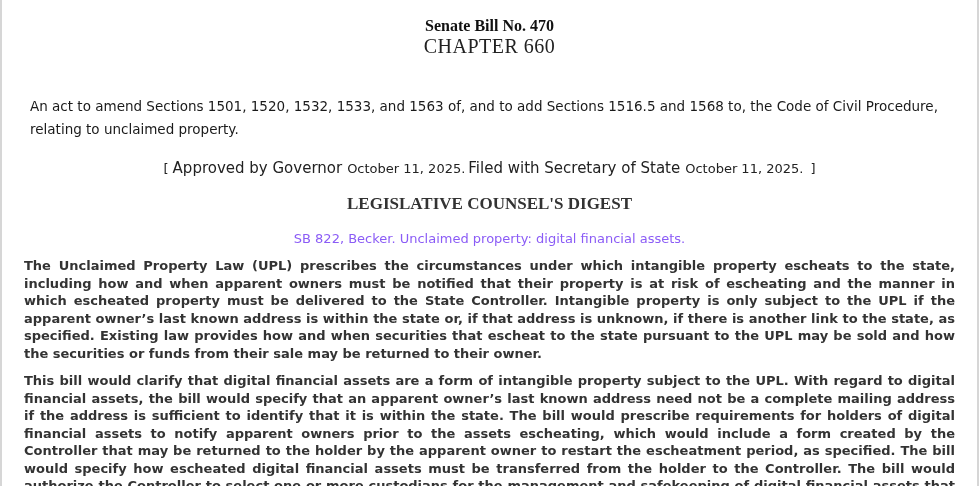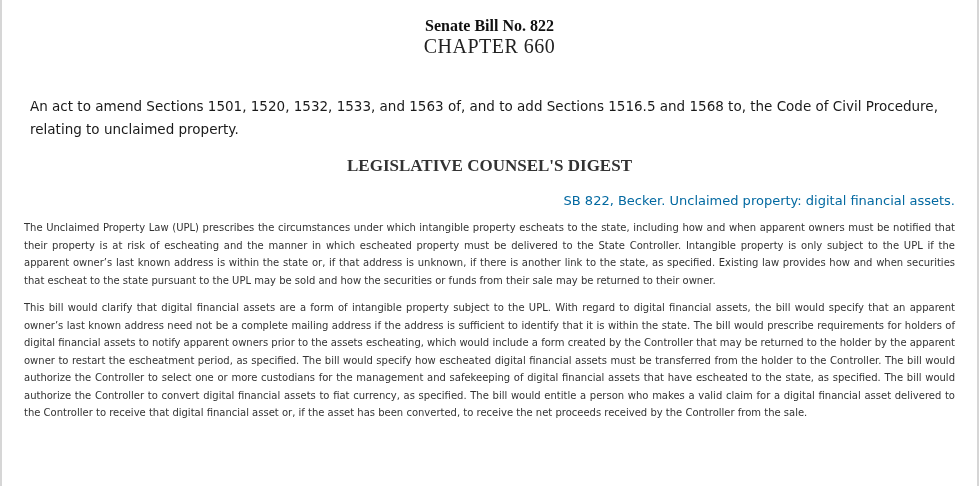--- a/index.html
+++ b/index.html
@@ -62,42 +62,46 @@
     font-family: "Liberation Serif", "DejaVu Serif", serif;
     font-size: 17px;
     font-weight: bold;
     color: #333333;
     text-align: center;
   }
   .digest-subject {
     margin-top: 16px;
     font-size: 13px;
     line-height: 17px;
-    color: #0369a1;
-    text-align: right;
+    color: #8b5cf6;
+    text-align: center;
   }
   .digest-paragraph {
     margin-top: 10px;
-    font-size: 10px;
+    font-size: 13px;
     line-height: 17.5px;
     color: #333333;
     text-align: justify;
+    font-weight: bold;
   }
 </style>
 </head>
 <body>
 
 <div class="bill-page">
 
-  <div class="bill-title">Senate Bill No. 822</div>
+  <div class="bill-title">Senate Bill No. 470</div>
 
   <div class="chapter-heading">CHAPTER 660</div>
 
   <p class="act-description">An act to amend Sections 1501, 1520, 1532, 1533, and 1563 of, and to add Sections 1516.5 and 1568 to, the Code of Civil Procedure, relating to unclaimed property.</p>
 
+  <div class="approval-line">
+    <span class="bracket bracket-open">[</span><span class="label">Approved by Governor</span><span class="date">October 11, 2025.</span><span class="label">Filed with Secretary of State</span><span class="date">October 11, 2025.</span><span class="bracket bracket-close">]</span>
+  </div>
 
   <div class="digest-heading">LEGISLATIVE COUNSEL'S DIGEST</div>
 
   <p class="digest-subject">SB 822, Becker. Unclaimed property: digital financial assets.</p>
 
   <p class="digest-paragraph">The Unclaimed Property Law (UPL) prescribes the circumstances under which intangible property escheats to the state, including how and when apparent owners must be notified that their property is at risk of escheating and the manner in which escheated property must be delivered to the State Controller. Intangible property is only subject to the UPL if the apparent owner’s last known address is within the state or, if that address is unknown, if there is another link to the state, as specified. Existing law provides how and when securities that escheat to the state pursuant to the UPL may be sold and how the securities or funds from their sale may be returned to their owner.</p>
 
   <p class="digest-paragraph">This bill would clarify that digital financial assets are a form of intangible property subject to the UPL. With regard to digital financial assets, the bill would specify that an apparent owner’s last known address need not be a complete mailing address if the address is sufficient to identify that it is within the state. The bill would prescribe requirements for holders of digital financial assets to notify apparent owners prior to the assets escheating, which would include a form created by the Controller that may be returned to the holder by the apparent owner to restart the escheatment period, as specified. The bill would specify how escheated digital financial assets must be transferred from the holder to the Controller. The bill would authorize the Controller to select one or more custodians for the management and safekeeping of digital financial assets that have escheated to the state, as specified. The bill would authorize the Controller to convert digital financial assets to fiat currency, as specified. The bill would entitle a person who makes a valid claim for a digital financial asset delivered to the Controller to receive that digital financial asset or, if the asset has been converted, to receive the net proceeds received by the Controller from the sale.</p>
 
 </div>

